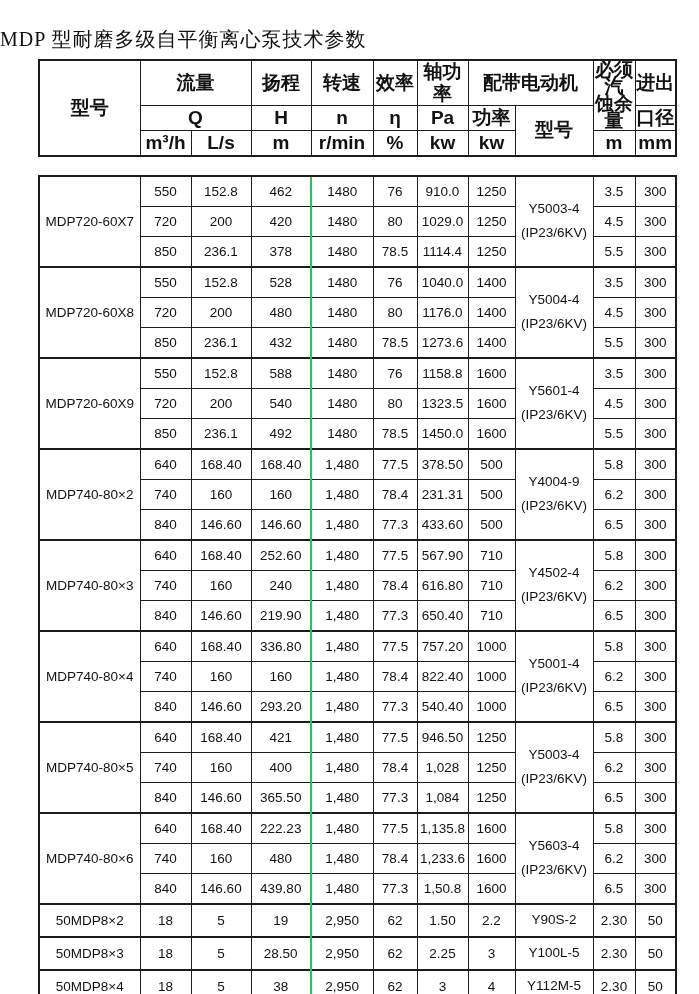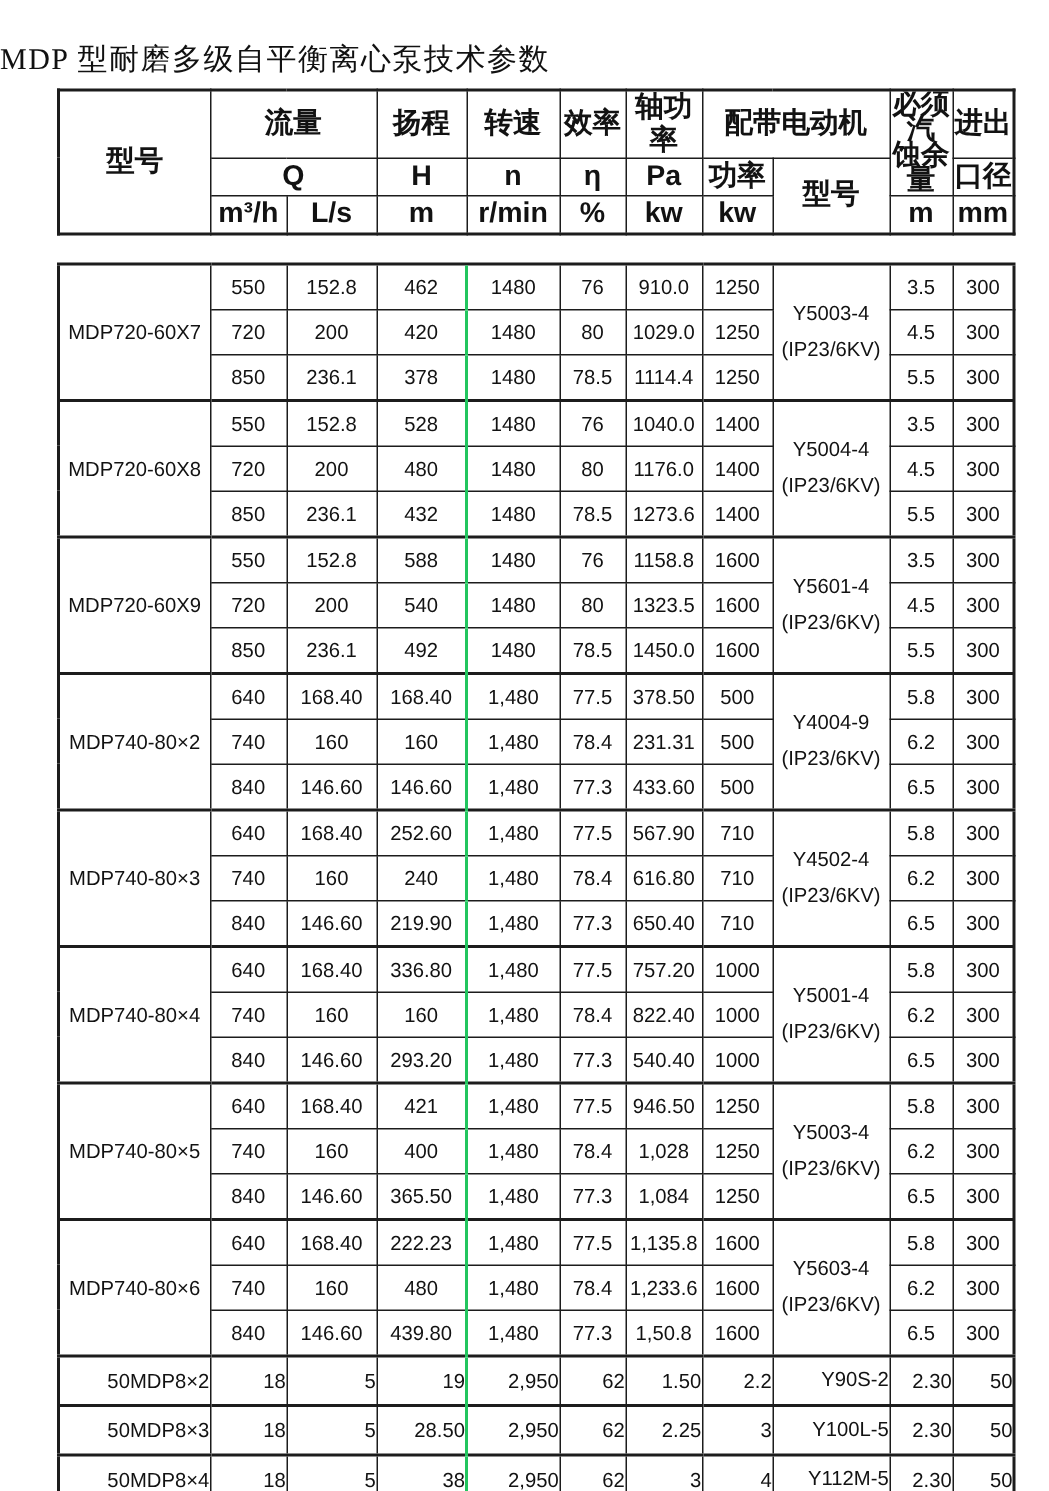--- a/index.html
+++ b/index.html
@@ -18,21 +18,21 @@
     width:638px; margin-left:38px; background:#fff;
   }
   table.tbl td {
     border:1px solid #1c1c1c; text-align:center; vertical-align:middle;
     overflow:hidden; padding:0; color:#121212;
   }
   table.hdr { border:2px solid #1c1c1c; margin-top:4px; }
   table.hdr td { font-weight:bold; font-size:19px; height:24px; line-height:1.15; }
   table.bodytbl { border:2px solid #1c1c1c; margin-top:18px; }
   table.bodytbl td { font-size:13.5px; height:29px; }
-  table.bodytbl tr.single td { height:31px;text-align:right; }
+  table.bodytbl tr.single td { height:31px; }
   table.bodytbl tr.group-start td { border-top:2px solid #1c1c1c; }
   table.bodytbl td.v3 { border-left:2px solid #22c55e; }
   td.motor-col div { line-height:24px; }
   td.npsh-cell div { line-height:17px; }
   col.c0{width:101px} col.c1{width:51px} col.c2{width:60px} col.c3{width:60px}
   col.c4{width:62px} col.c5{width:44px} col.c6{width:51px} col.c7{width:47px}
   col.c8{width:78px} col.c9{width:42px} col.c10{width:41px}
 </style>
 </head>
 <body>

